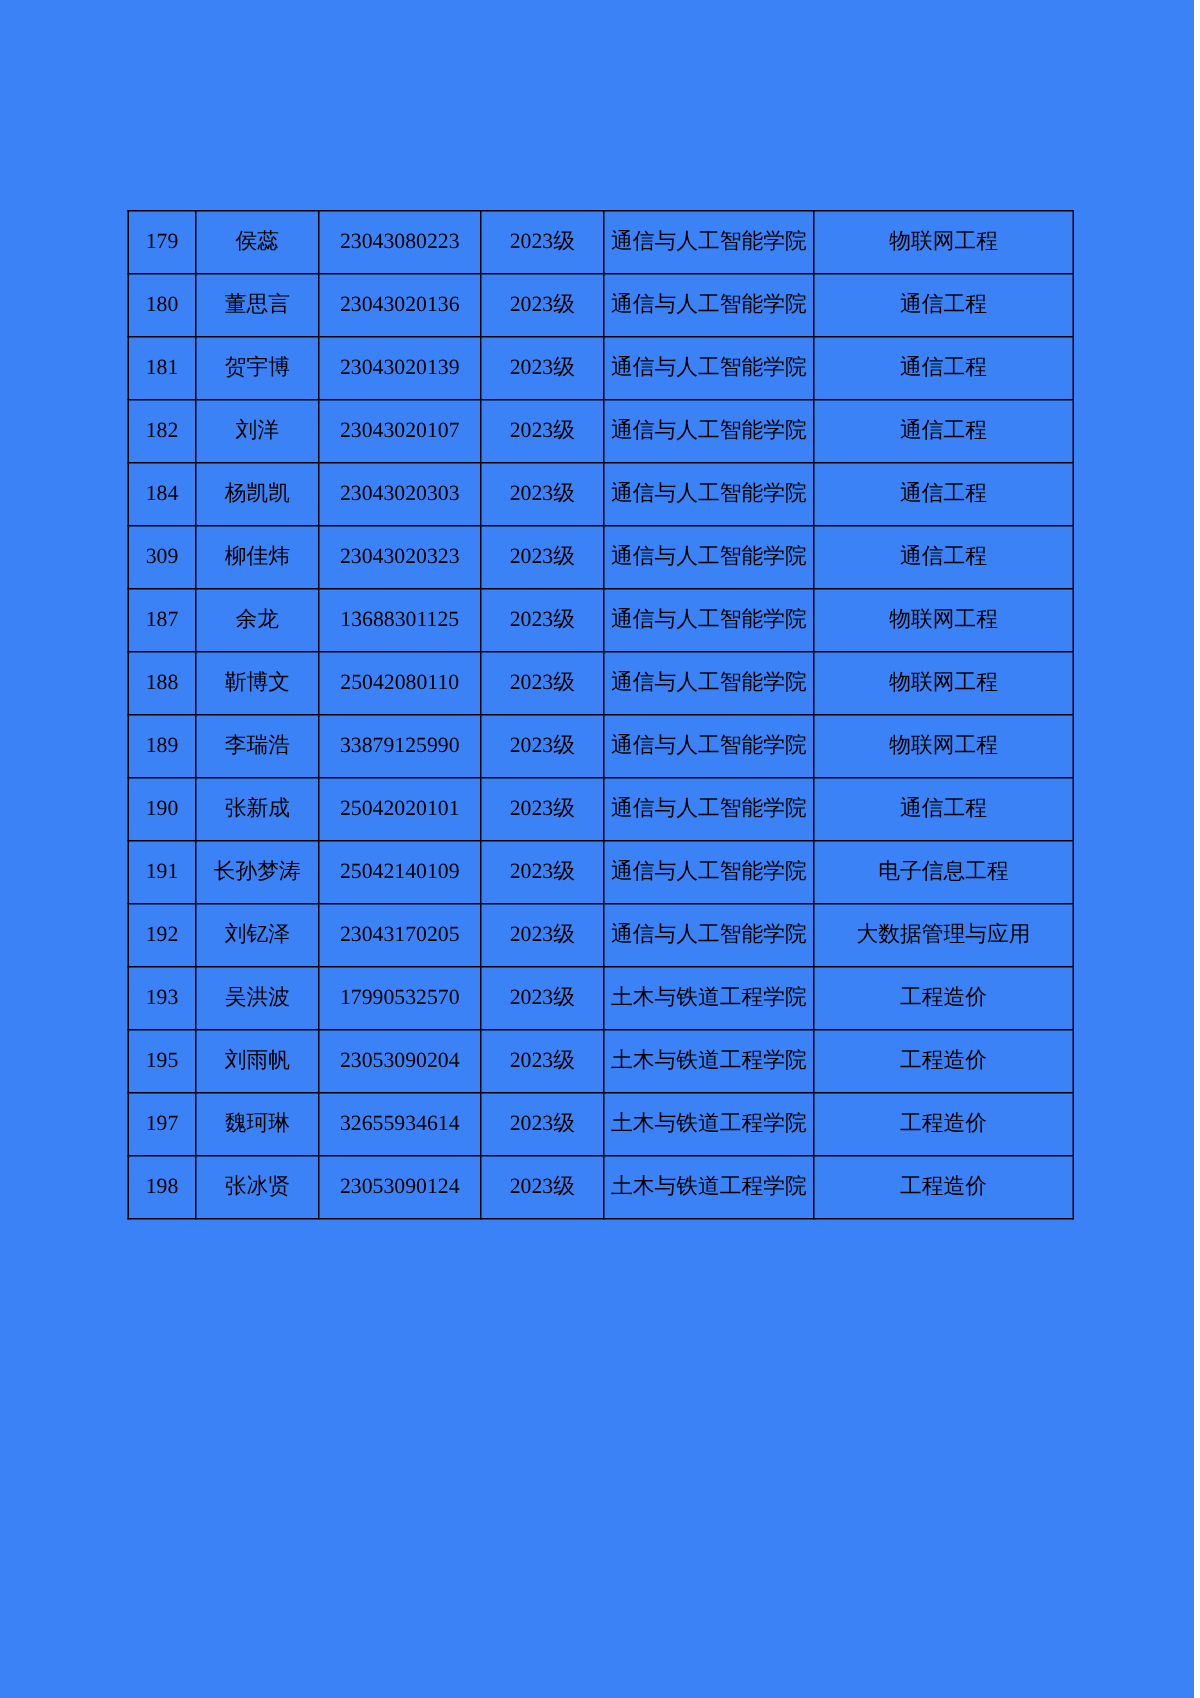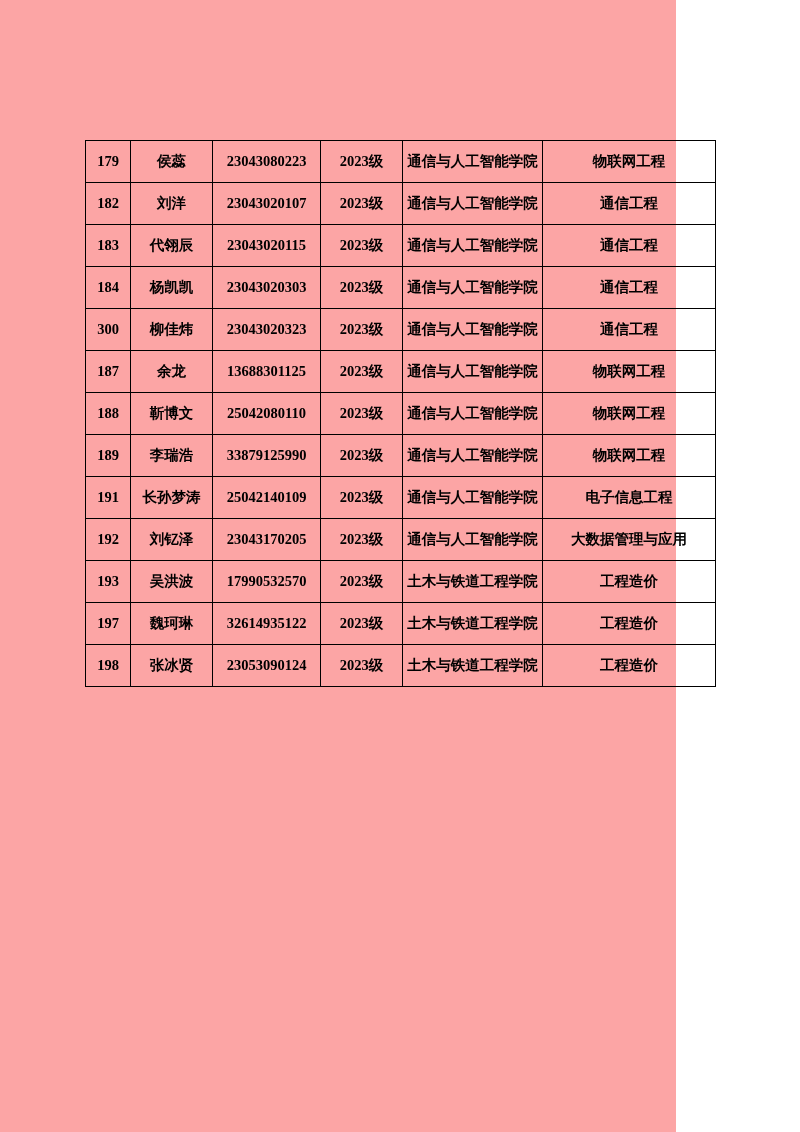--- a/index.html
+++ b/index.html
@@ -11,24 +11,23 @@
     width: 800px;
     height: 1132px;
     font-family: "Liberation Serif", "DejaVu Serif", serif;
     color: #000000;
     position: relative;
   }
   .page {
     position: absolute;
     left: 0;
     top: 0;
-    width: 676px;
+    width: 796px;
     height: 1132px;
-    background: #fca5a5;
-    font-weight: bold;
+    background: #3b82f6;
   }
   .table-wrap {
     position: absolute;
     left: 85px;
     top: 140px;
     width: 630px;
   }
   table.roster {
     border-collapse: collapse;
     width: 630px;
@@ -76,45 +75,53 @@
       <tbody>
           <tr>
             <td class="cell-index">179</td>
             <td class="cell-name">侯蕊</td>
             <td class="cell-id">23043080223</td>
             <td class="cell-grade">2023级</td>
             <td class="cell-college">通信与人工智能学院</td>
             <td class="cell-major">物联网工程</td>
           </tr>
           <tr>
+            <td class="cell-index">180</td>
+            <td class="cell-name">董思言</td>
+            <td class="cell-id">23043020136</td>
+            <td class="cell-grade">2023级</td>
+            <td class="cell-college">通信与人工智能学院</td>
+            <td class="cell-major">通信工程</td>
+          </tr>
+          <tr>
+            <td class="cell-index">181</td>
+            <td class="cell-name">贺宇博</td>
+            <td class="cell-id">23043020139</td>
+            <td class="cell-grade">2023级</td>
+            <td class="cell-college">通信与人工智能学院</td>
+            <td class="cell-major">通信工程</td>
+          </tr>
+          <tr>
             <td class="cell-index">182</td>
             <td class="cell-name">刘洋</td>
             <td class="cell-id">23043020107</td>
             <td class="cell-grade">2023级</td>
             <td class="cell-college">通信与人工智能学院</td>
             <td class="cell-major">通信工程</td>
           </tr>
           <tr>
-            <td class="cell-index">183</td>
-            <td class="cell-name">代翎辰</td>
-            <td class="cell-id">23043020115</td>
-            <td class="cell-grade">2023级</td>
-            <td class="cell-college">通信与人工智能学院</td>
-            <td class="cell-major">通信工程</td>
-          </tr>
-          <tr>
             <td class="cell-index">184</td>
             <td class="cell-name">杨凯凯</td>
             <td class="cell-id">23043020303</td>
             <td class="cell-grade">2023级</td>
             <td class="cell-college">通信与人工智能学院</td>
             <td class="cell-major">通信工程</td>
           </tr>
           <tr>
-            <td class="cell-index">300</td>
+            <td class="cell-index">309</td>
             <td class="cell-name">柳佳炜</td>
             <td class="cell-id">23043020323</td>
             <td class="cell-grade">2023级</td>
             <td class="cell-college">通信与人工智能学院</td>
             <td class="cell-major">通信工程</td>
           </tr>
           <tr>
             <td class="cell-index">187</td>
             <td class="cell-name">余龙</td>
             <td class="cell-id">13688301125</td>
@@ -132,20 +139,28 @@
           </tr>
           <tr>
             <td class="cell-index">189</td>
             <td class="cell-name">李瑞浩</td>
             <td class="cell-id">33879125990</td>
             <td class="cell-grade">2023级</td>
             <td class="cell-college">通信与人工智能学院</td>
             <td class="cell-major">物联网工程</td>
           </tr>
           <tr>
+            <td class="cell-index">190</td>
+            <td class="cell-name">张新成</td>
+            <td class="cell-id">25042020101</td>
+            <td class="cell-grade">2023级</td>
+            <td class="cell-college">通信与人工智能学院</td>
+            <td class="cell-major">通信工程</td>
+          </tr>
+          <tr>
             <td class="cell-index">191</td>
             <td class="cell-name">长孙梦涛</td>
             <td class="cell-id">25042140109</td>
             <td class="cell-grade">2023级</td>
             <td class="cell-college">通信与人工智能学院</td>
             <td class="cell-major">电子信息工程</td>
           </tr>
           <tr>
             <td class="cell-index">192</td>
             <td class="cell-name">刘钇泽</td>
@@ -156,23 +171,31 @@
           </tr>
           <tr>
             <td class="cell-index">193</td>
             <td class="cell-name">吴洪波</td>
             <td class="cell-id">17990532570</td>
             <td class="cell-grade">2023级</td>
             <td class="cell-college">土木与铁道工程学院</td>
             <td class="cell-major">工程造价</td>
           </tr>
           <tr>
+            <td class="cell-index">195</td>
+            <td class="cell-name">刘雨帆</td>
+            <td class="cell-id">23053090204</td>
+            <td class="cell-grade">2023级</td>
+            <td class="cell-college">土木与铁道工程学院</td>
+            <td class="cell-major">工程造价</td>
+          </tr>
+          <tr>
             <td class="cell-index">197</td>
             <td class="cell-name">魏珂琳</td>
-            <td class="cell-id">32614935122</td>
+            <td class="cell-id">32655934614</td>
             <td class="cell-grade">2023级</td>
             <td class="cell-college">土木与铁道工程学院</td>
             <td class="cell-major">工程造价</td>
           </tr>
           <tr>
             <td class="cell-index">198</td>
             <td class="cell-name">张冰贤</td>
             <td class="cell-id">23053090124</td>
             <td class="cell-grade">2023级</td>
             <td class="cell-college">土木与铁道工程学院</td>

